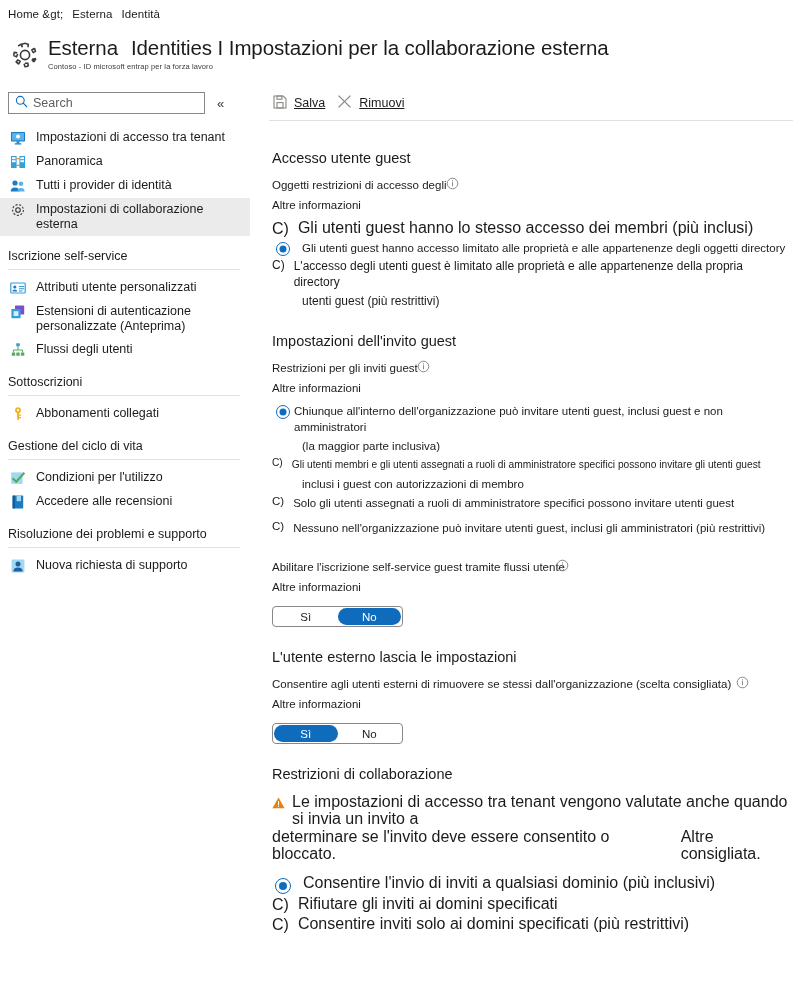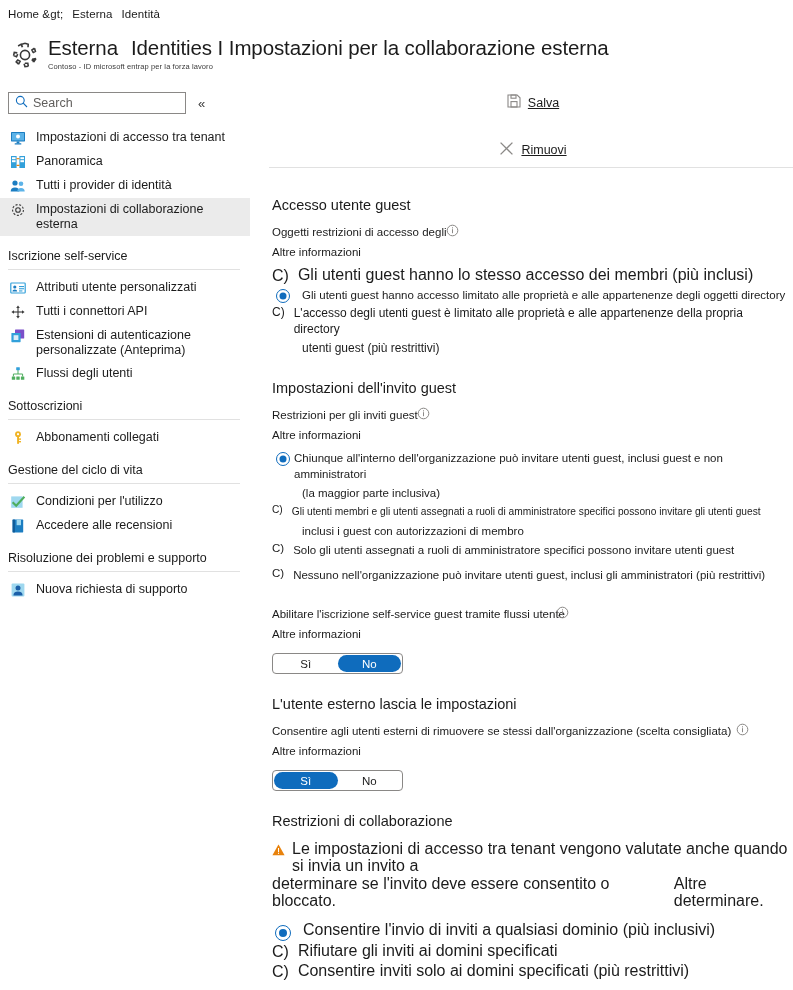--- a/index.html
+++ b/index.html
@@ -37,21 +37,21 @@
   .hdr-sub {
     font-size: 7.5px; color: #3a3a3a; margin-top: 2px;
     white-space: nowrap; letter-spacing: .1px;
   }
 
   
   .left-pane { position: absolute; left: 0; top: 92px; width: 250px; height: 898px; }
 
   .search-row { display:flex; align-items:center; padding-left: 8px; }
   .search-box {
-    width: 178px; height: 22px; border: 1px solid #8a8886; background:#fff;
+    width: 197px; height: 22px; border: 1px solid #8a8886; background:#fff;
     display:flex; align-items:center; padding: 0 6px; gap:5px;
   }
   .search-box .mag { flex:none; }
   .search-input {
     border:none; outline:none; background:transparent; width:100%;
     font-family: "Liberation Sans", sans-serif; font-size: 12.5px; color:#605e5c;
     padding:0;
   }
   .search-input::placeholder { color:#605e5c; opacity:1; }
   .collapse-btn {
@@ -70,21 +70,21 @@
   .nav-item .ic { width:16px; height:16px; flex:none; margin-top:0px; }
   .nav-item .lbl { letter-spacing:0; }
   .nav-section {
     font-size: 12.5px; color:#1b1b1b; padding: 0 10px 0 8px; margin-top: 13px;
   }
   .nav-divider { height:1px; background:#e1e1e1; margin: 6px 10px 6px 8px; }
 
   
   .right-pane { position:absolute; left: 265px; top: 92px; width: 528px; }
 
-  .cmdbar { display:flex; align-items:center; gap: 30px; padding: 2px 0 6px 8px; flex-direction: column; }
+  .cmdbar { display:flex; gap: 12px; padding: 2px 0 6px 8px; }
   .cmd {
     display:flex; align-items:center; gap: 7px; cursor:pointer;
     font-size: 12.5px; color:#1b1b1b;
   }
   .cmd .lbl { text-decoration: underline; text-decoration-color:#1b1b1b; text-underline-offset: 1px; }
   .cmdbar-rule { height:1px; background:#e1e1e1; margin: 2px 0 0 4px; }
 
   .content { padding: 0 4px 0 7px; }
 
   .sec-title {
@@ -258,35 +258,20 @@
           <circle cx="4.8" cy="7" r="1.6" fill="#1b7dc1"></circle>
           <path d="M2.4 11.4 q0 -2 2.4 -2 q2.4 0 2.4 2 z" fill="#1b7dc1"></path>
           <rect x="9" y="6" width="5" height="1.1" fill="#32a0da"></rect>
           <rect x="9" y="8.2" width="5" height="1.1" fill="#32a0da"></rect>
           <rect x="9" y="10.4" width="3.4" height="1.1" fill="#32a0da"></rect>
         </svg>
       </span>
       <span class="lbl">Attributi utente personalizzati</span>
     </div>
 
-    <div class="nav-item">
-      <span class="ic">
-        <svg width="16" height="16" viewBox="0 0 16 16">
-          <g stroke="#3a3a3a" stroke-width="1.1" fill="none">
-            <line x1="8" y1="3" x2="8" y2="13"></line>
-            <line x1="3" y1="8" x2="13" y2="8"></line>
-          </g>
-          <path d="M8 1.4 L6.2 4.0 L9.8 4.0 Z" fill="#3a3a3a"></path>
-          <path d="M8 14.6 L6.2 12.0 L9.8 12.0 Z" fill="#3a3a3a"></path>
-          <path d="M1.4 8 L4.0 6.2 L4.0 9.8 Z" fill="#3a3a3a"></path>
-          <path d="M14.6 8 L12.0 6.2 L12.0 9.8 Z" fill="#3a3a3a"></path>
-        </svg>
-      </span>
-      <span class="lbl">Tutti i connettori API</span>
-    </div>
 
     <div class="nav-item">
       <span class="ic">
         <svg width="16" height="16" viewBox="0 0 16 16">
           <rect x="5" y="1.4" width="9.2" height="9.2" rx="0.6" fill="#7b4fc9"></rect>
           <rect x="1.4" y="5" width="9.2" height="9.2" rx="0.6" fill="#32a0da"></rect>
           <rect x="3.6" y="7.2" width="4.8" height="4.8" fill="#dcecf8"></rect>
         </svg>
       </span>
       <span class="lbl">Estensioni di autenticazione personalizzate (Anteprima)</span>
@@ -517,21 +502,21 @@
           <svg width="13" height="12" viewBox="0 0 13 12">
             <path d="M6.5 0.6 L12.6 11.2 H0.4 Z" fill="#e8820c"></path>
             <rect x="6.0" y="4.0" width="1.05" height="4.1" fill="#fff"></rect>
             <rect x="6.0" y="8.8" width="1.05" height="1.1" fill="#fff"></rect>
           </svg>
         </span>
         <span>Le impostazioni di accesso tra tenant vengono valutate anche quando si invia un invito a</span>
       </div>
       <div class="warn-line2">
         <span>determinare se l'invito deve essere consentito o bloccato.</span>
-        <span>Altre determinare.</span>
+        <span>Altre consigliata.</span>
       </div>
     </div>
 
     <div class="radio-group" style="margin-top:12px;">
       <div class="radio-row r-big" style="gap:12px;padding-left:3px;">
         <span class="rad-on"></span>
         <span class="rtext">Consentire l'invio di inviti a qualsiasi dominio (più inclusivi)</span>
       </div>
       <div class="radio-row r-big">
         <span class="rad-off">C)</span>

